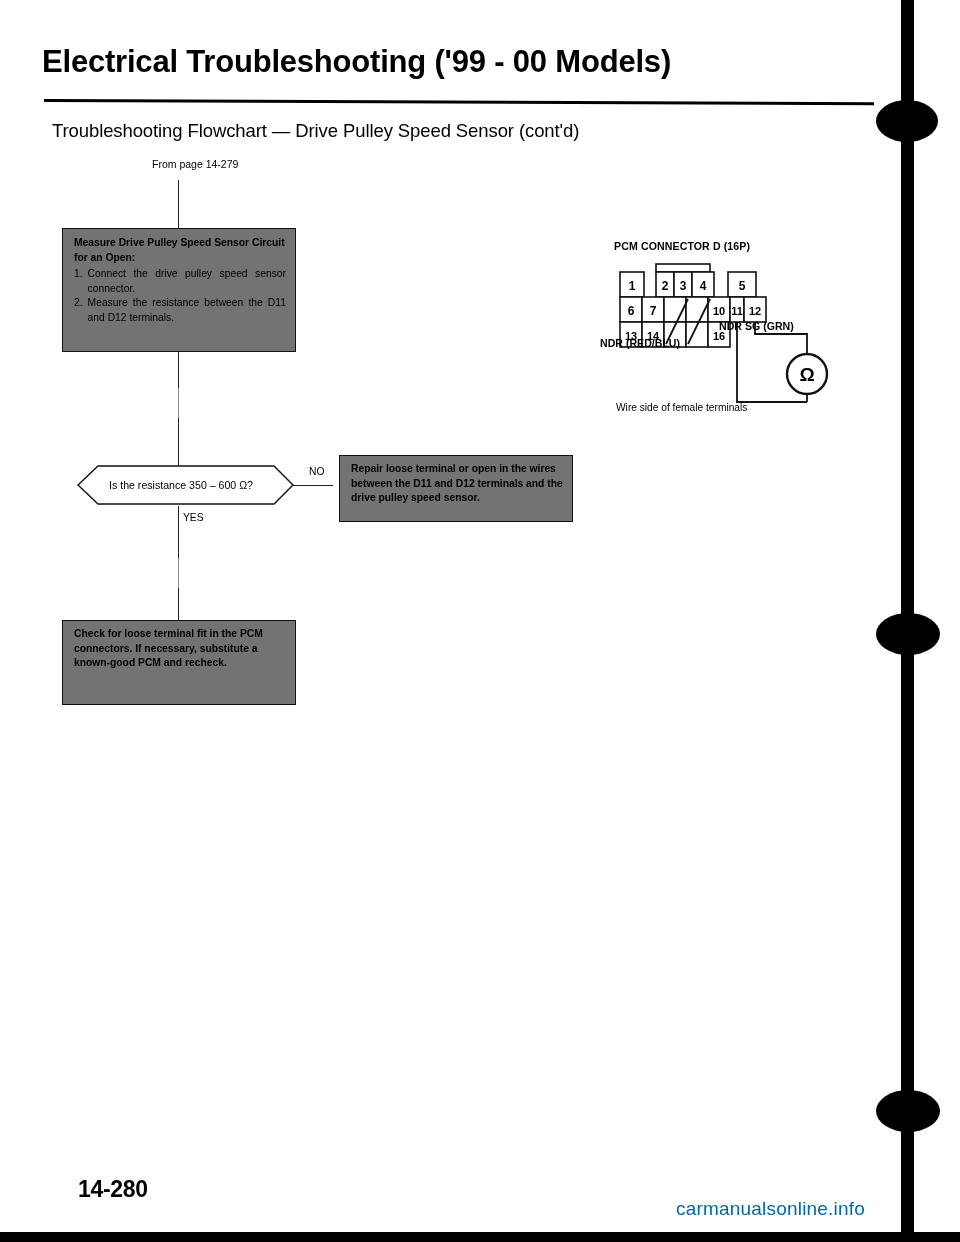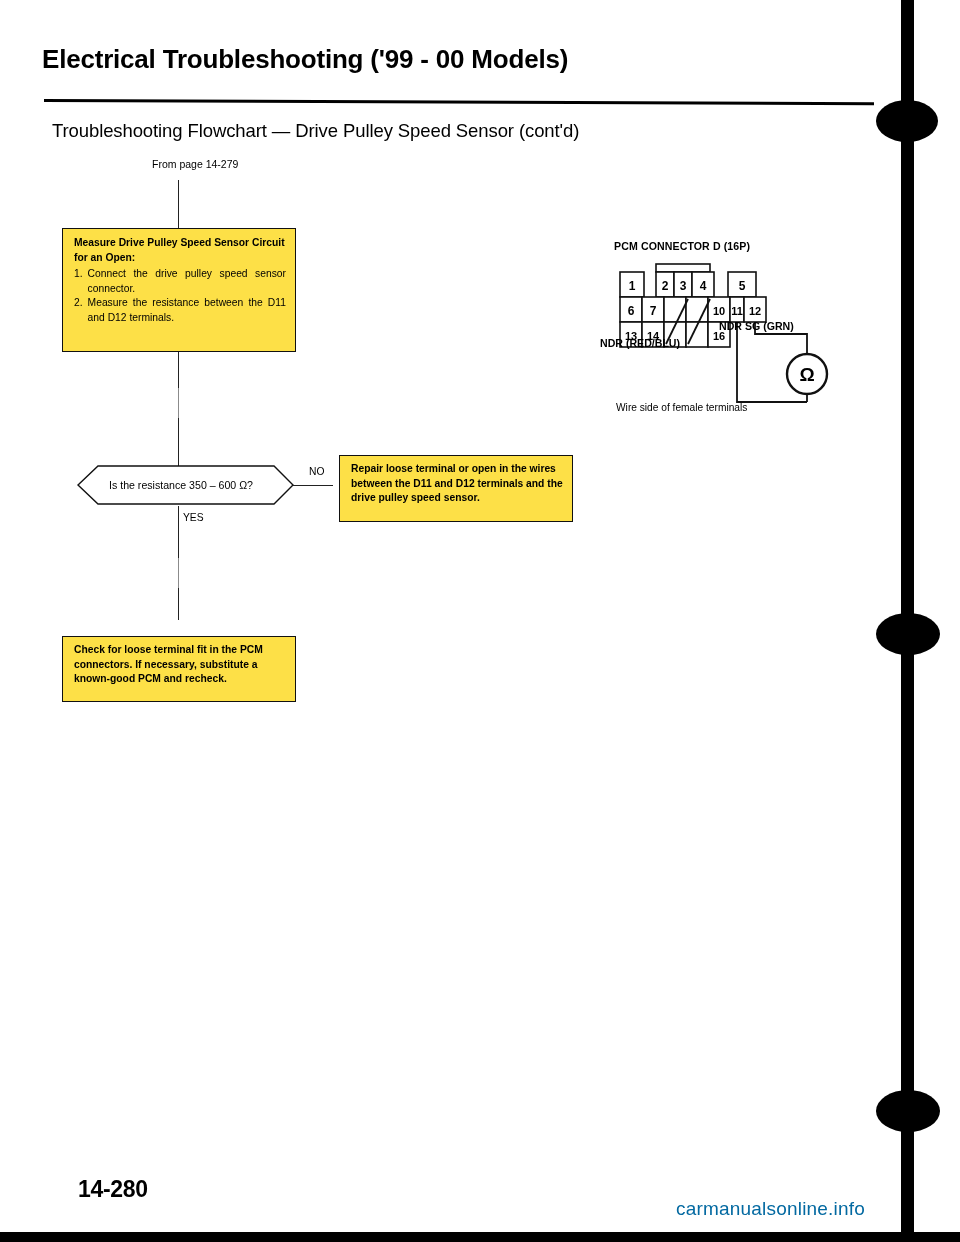--- a/index.html
+++ b/index.html
@@ -17,21 +17,21 @@
     height: 1242px;
     background: #ffffff;
     overflow: hidden;
   }
 
   
   .doc-title {
     position: absolute;
     left: 42px;
     top: 44px;
-    font-size: 26px;
+    font-size: 31px;
     font-weight: bold;
     letter-spacing: -0.2px;
     white-space: nowrap;
   }
   .title-rule {
     position: absolute;
     left: 44px;
     top: 99px;
     width: 830px;
     height: 3px;
@@ -55,21 +55,21 @@
     left: 118px;
     top: 158px;
     font-size: 10.5px;
     white-space: nowrap;
     padding-left: 34px;
   }
 
   .fbox {
     position: absolute;
     border: 1.4px solid #111;
-    background: #fde047;
+    background: #737373;
     box-sizing: border-box;
   }
   .fbox .inner {
     padding: 7px 9px 7px 11px;
     font-size: 10.3px;
     line-height: 1.42;
   }
   .step-row {
     display: flex;
     gap: 5px;
@@ -234,21 +234,21 @@
   <div class="vline" style="left:178px; top:506px; height:52px;"></div>
   <div class="vline faint" style="left:178px; top:558px; height:30px;"></div>
   <div class="vline" style="left:178px; top:588px; height:32px;"></div>
 
   <div class="fbox" style="left:333px; top:455px; width:234px; height:67px;margin-left:6px;">
     <div class="inner" style="font-weight:bold; padding-top:6px;">
       <span>Repair loose terminal or open in the wires between the D11 and D12 terminals and the drive pulley speed sensor.</span>
     </div>
   </div>
 
-  <div class="fbox" style="left:62px; top:636px; width:234px; height:66px;">
+  <div class="fbox" style="left:62px; top:620px; width:234px; height:85px;">
     <div class="inner" style="font-weight:bold; padding-top:6px;">
       <span>Check for loose terminal fit in the PCM connectors. If necessary, substitute a known-good PCM and recheck.</span>
     </div>
   </div>
 
   <div class="pcm-title">PCM CONNECTOR D (16P)</div>
 
   <div class="conn-wrap">
     <svg width="250" height="160" viewBox="0 0 250 160" aria-hidden="true">
 

